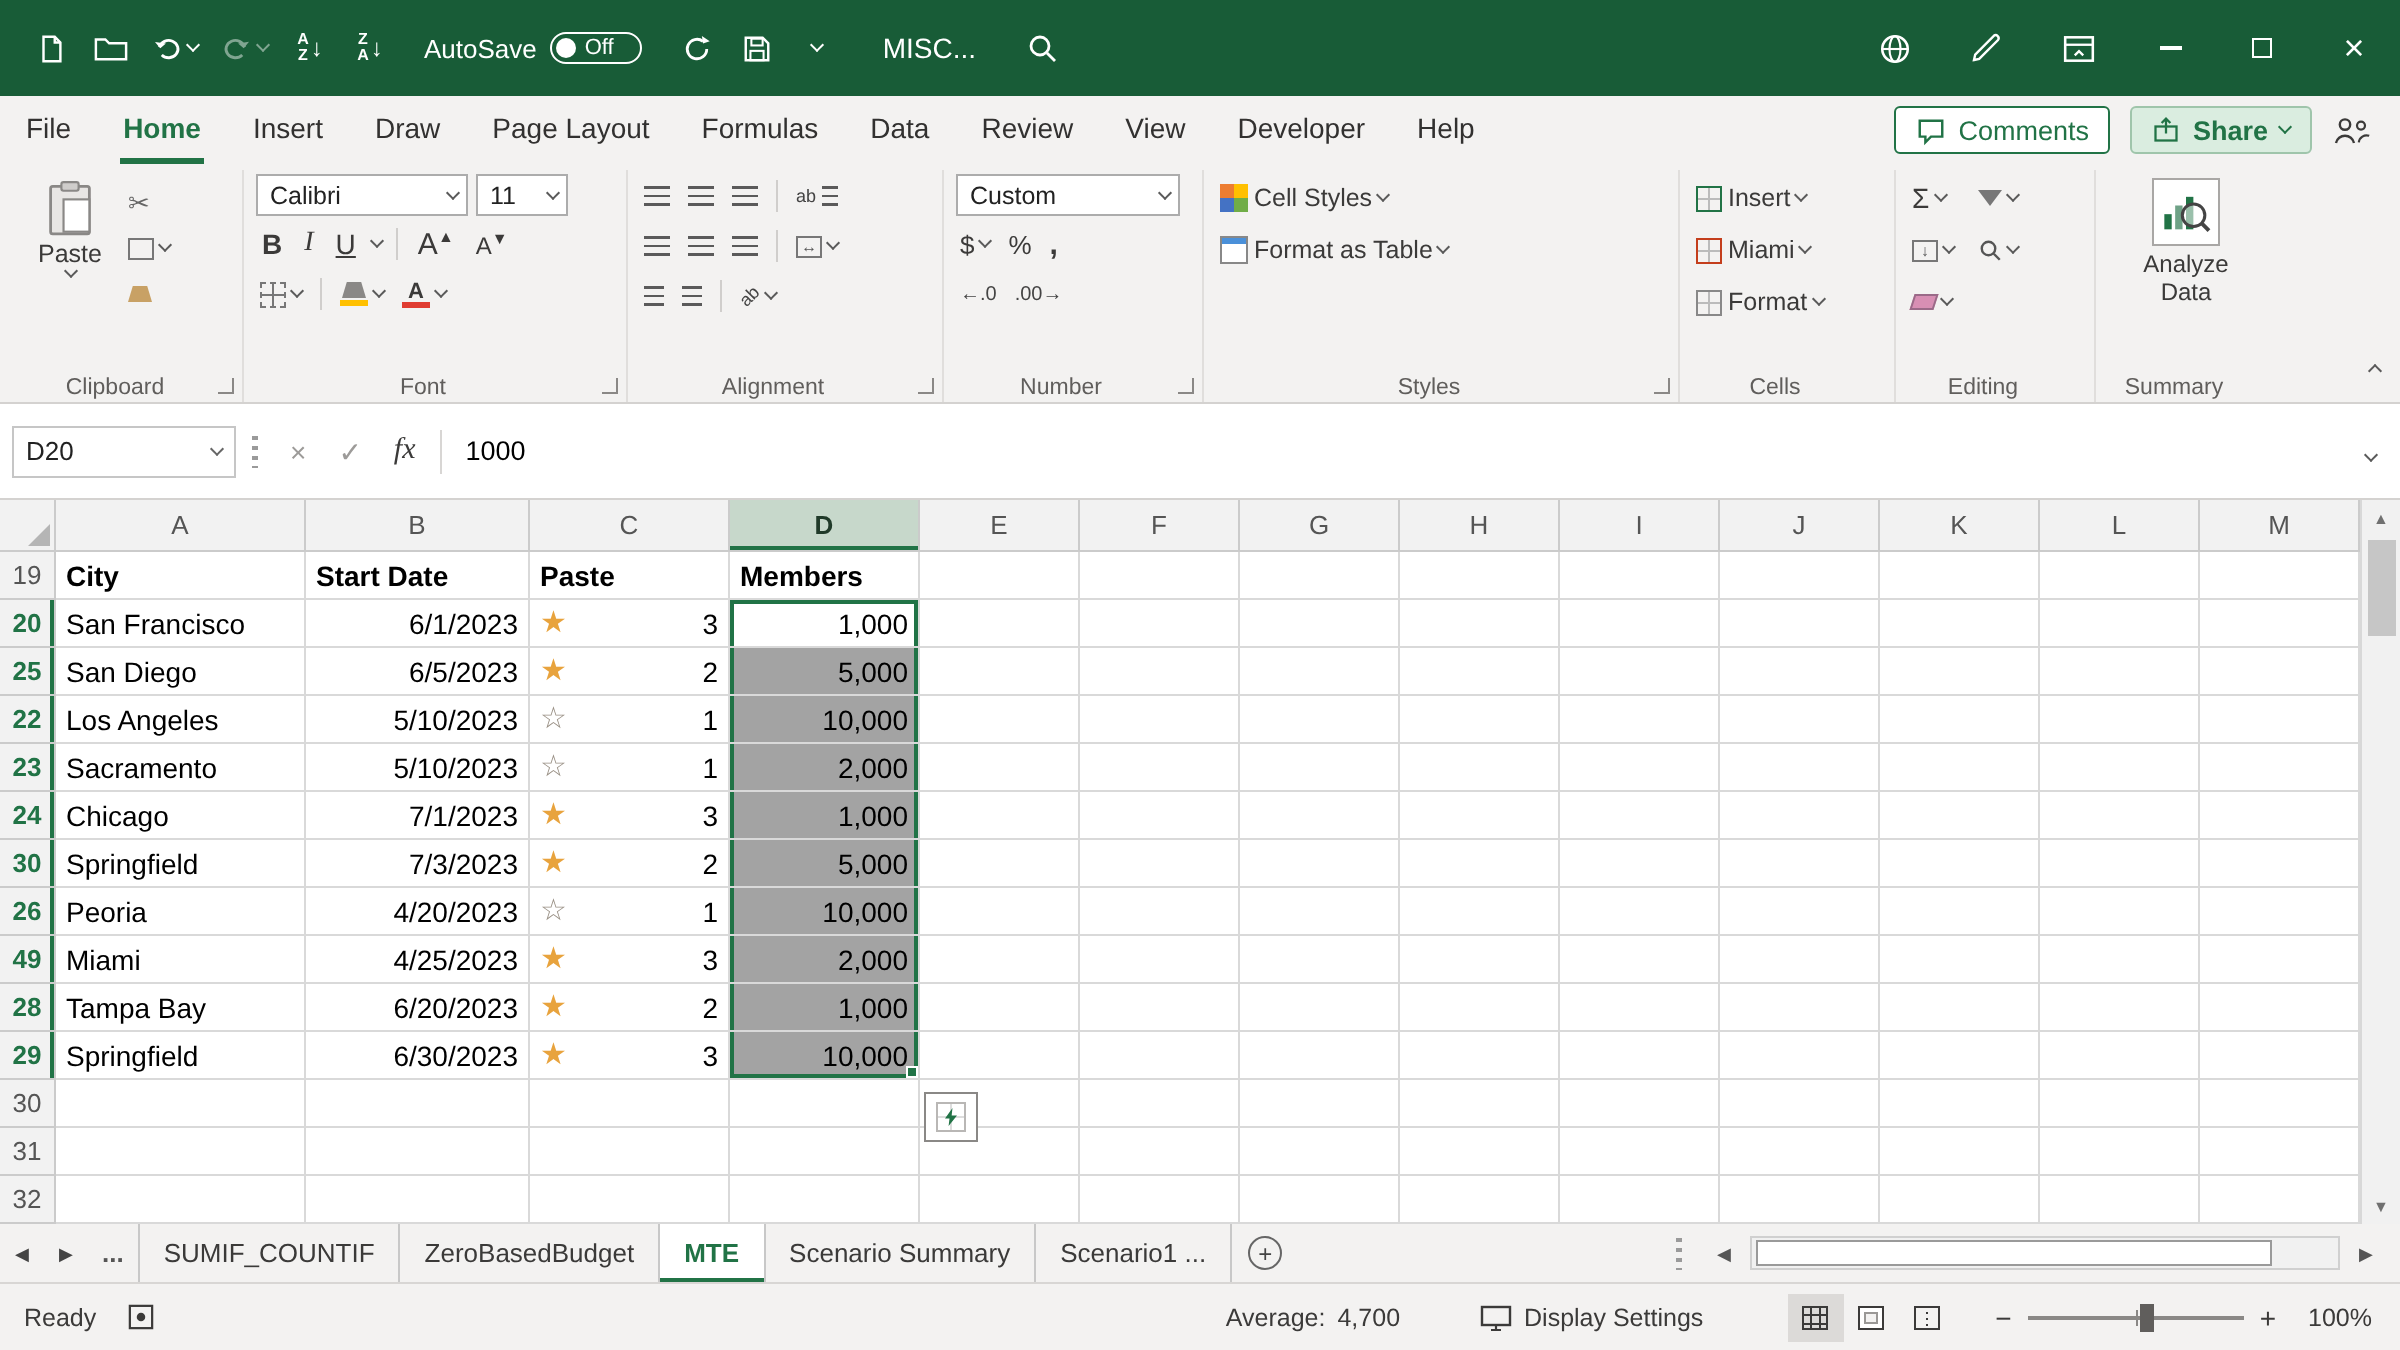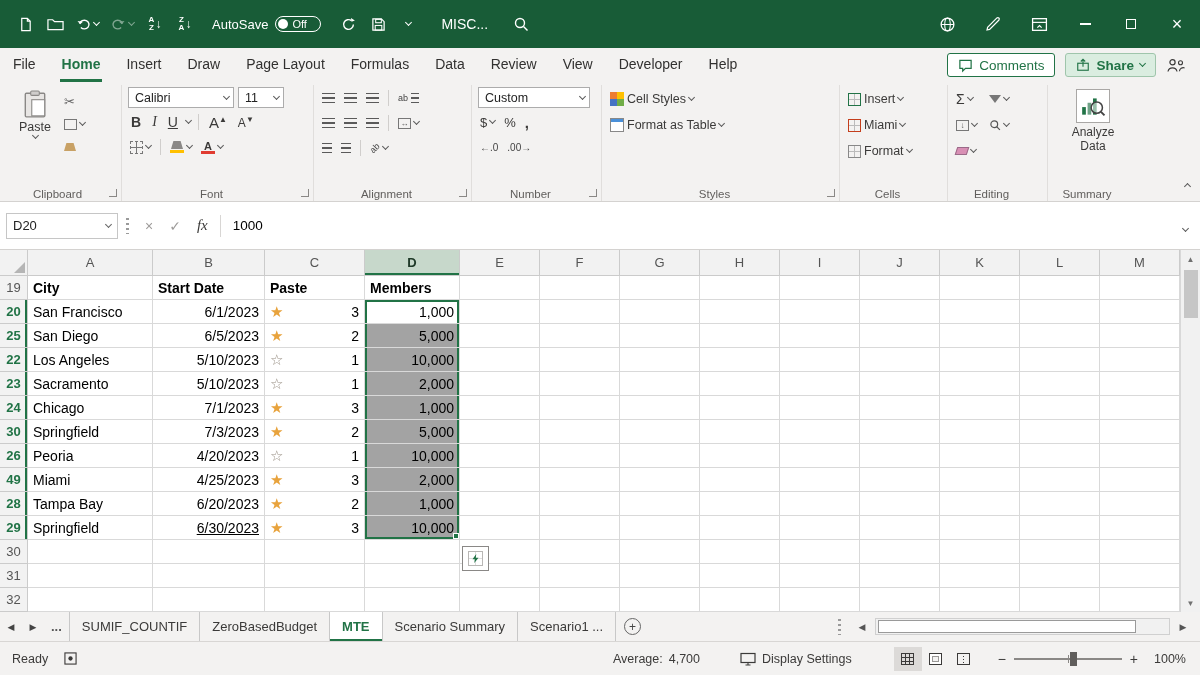--- a/index.html
+++ b/index.html
@@ -765,21 +765,21 @@
             <div class="gcell" style="width: 80px;"></div>
             <div class="gcell" style="width: 80px;"></div>
             <div class="gcell" style="width: 80px;"></div>
             <div class="gcell" style="width: 80px;"></div>
             <div class="gcell" style="width: 80px;"></div>
             <div class="gcell" style="width: 80px;"></div>
           </div>
           <div class="grow">
             <div class="cell-hdr row-hdr row-sel" style="width: 28px;">29</div>
             <div class="gcell cell-left" style="width: 125px;">Springfield</div>
-            <div class="gcell cell-right" style="width: 112px; text-decoration: underline;">6/30/2023</div>
+            <div class="gcell cell-right" style="width: 112px;">6/30/2023</div>
             <div class="gcell cell-c" style="width: 100px;">
               <span class="star filled">★</span>
               <span>3</span>
             </div>
             <div class="gcell cell-right dsel dfillbg dbot" style="width: 95px;">10,000<span class="fill-handle"></span></div>
             <div class="gcell" style="width: 80px;"></div>
             <div class="gcell" style="width: 80px;"></div>
             <div class="gcell" style="width: 80px;"></div>
             <div class="gcell" style="width: 80px;"></div>
             <div class="gcell" style="width: 80px;"></div>

